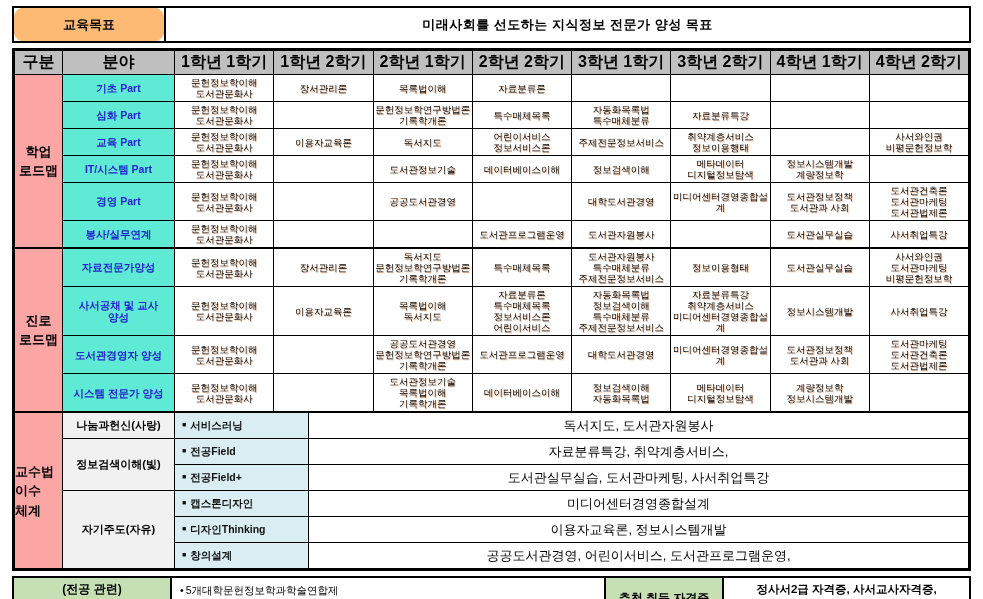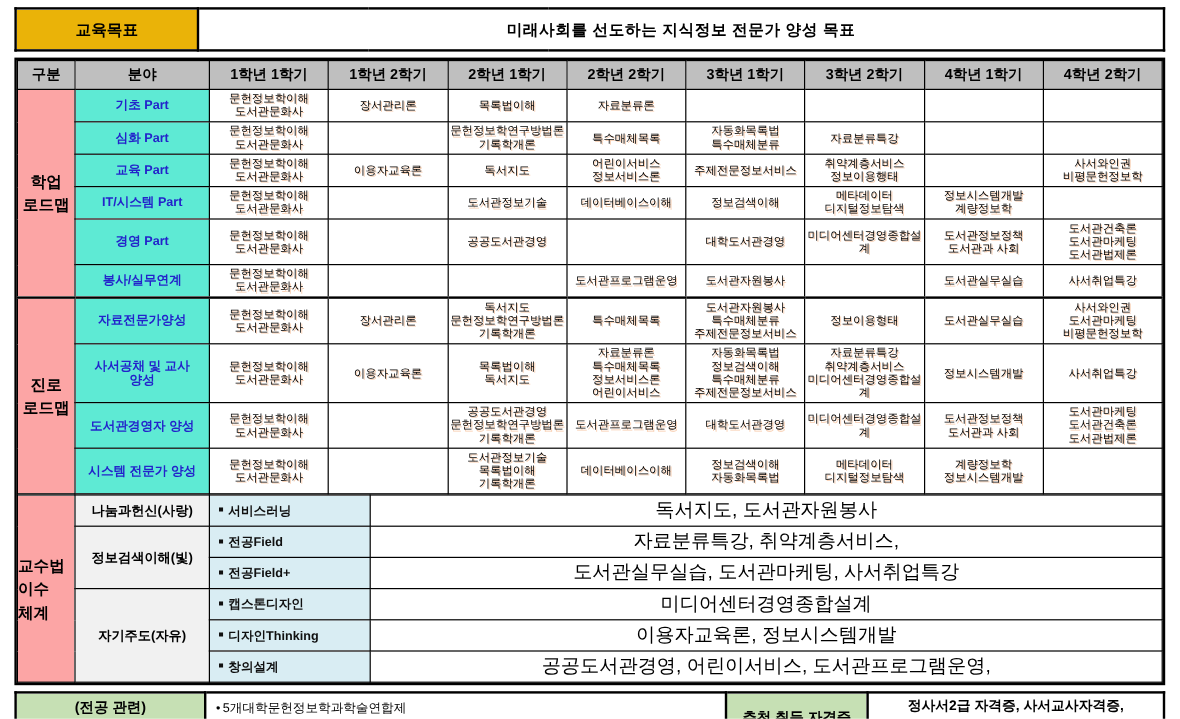--- a/index.html
+++ b/index.html
@@ -9,40 +9,40 @@
     color: #000;
   }
   .sheet { width: 983px; height: 599px; padding: 6px 12px 0 12px; background: #fff; }
 
   table { border-collapse: collapse; table-layout: fixed; }
   td { border: 1px solid #000; vertical-align: middle; overflow: hidden; }
 
   
   .top-tbl { width: 959px; border: 2px solid #000; }
   .top-tbl td { border: 2px solid #000; height: 35px; text-align: center; font-weight: bold; font-size: 13px; }
-  .c-med   { background: #eab308; }
+  .c-med   { background: #fdba74; border-radius: 13px; }
   .c-light { background: #d9edf3; }
   .banner  { font-size: 13px; letter-spacing: 0.5px; }
 
   
   .frame { width: 959px; border: 2px solid #000; margin-top: 5px; }
   .frame table { width: 100%; border: none; }
 
   .main-tbl td { text-align: center; }
-  .head-cell { background: #bfbfbf; font-weight: bold; font-size: 12px; height: 24px; }
+  .head-cell { background: #bfbfbf; font-weight: bold; font-size: 16px; height: 24px; }
   .group-cell { font-weight: bold; font-size: 13px; white-space: pre-line; line-height: 1.5; background: #fca5a5; }
   .field-cell { background: #5eead4; color: #2323cb; font-weight: bold; font-size: 10.5px; white-space: pre-line; line-height: 1.2; padding: 1px; }
   .course-cell { font-size: 9.5px; line-height: 1.16; white-space: pre-line; padding: 2px 1px; height: 26px; text-shadow: 1px 1px 0 #f7cbac; }
   tr.sec-sep td { border-top: 2px solid #000; }
 
   .teach-tbl td { height: 26px; }
   .cat-cell  { background: #f1f1f1; font-weight: bold; font-size: 11px; text-align: center; }
   .item-cell { background: #d9edf3; font-weight: bold; font-size: 10.5px; text-align: left; padding-left: 7px; color: #101010; }
   .sq { font-size: 7px; vertical-align: 1.5px; margin-right: 4px; }
-  .val-cell { text-align: center; font-size: 16px; }
+  .val-cell { text-align: center; font-size: 13px; }
 
   
   .bottom-tbl { width: 959px; border: 2px solid #000; margin-top: 5px; }
   .bottom-tbl td { border: 2px solid #000; height: 42px; }
   .green { background: #c6e0b4; font-weight: bold; font-size: 12px; text-align: center; white-space: pre-line; line-height: 1.45; }
   .bullets { background: #fff; text-align: left; padding: 2px 8px; font-size: 10.5px; vertical-align: middle; }
   .bullets div { line-height: 1.55; }
   .dot { margin-right: 2px; }
   .cert { text-align: center; font-weight: bold; font-size: 11.5px; white-space: pre-line; line-height: 1.55; }
 </style>

